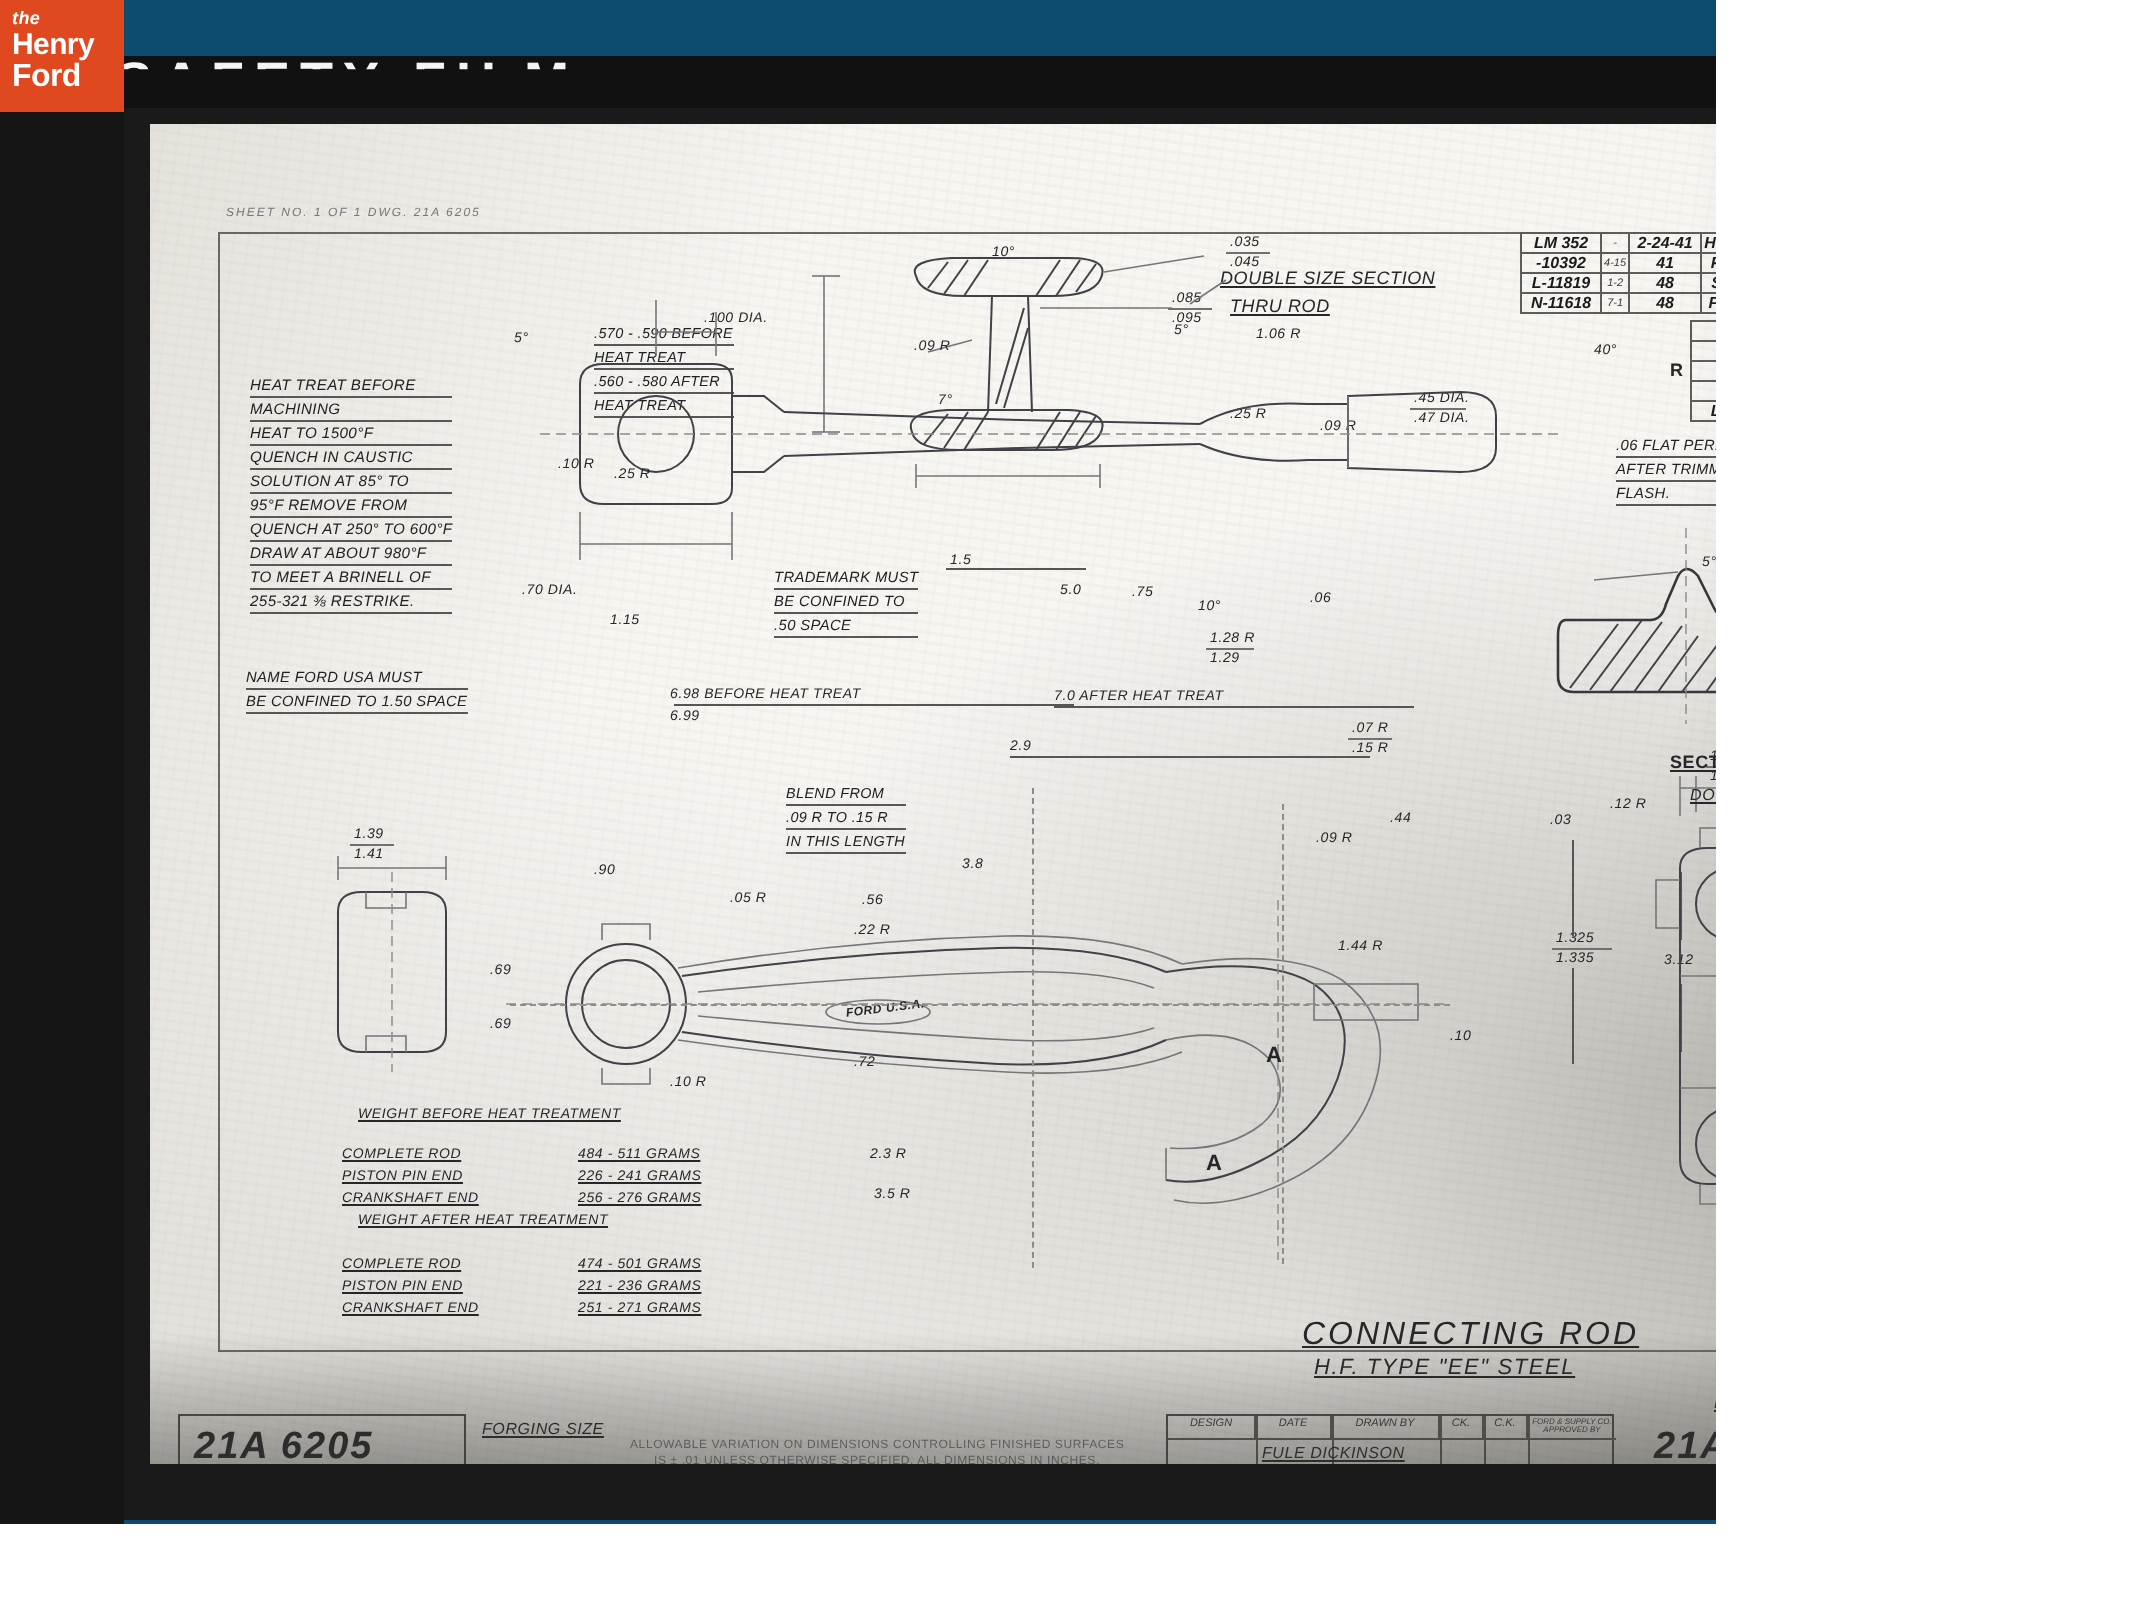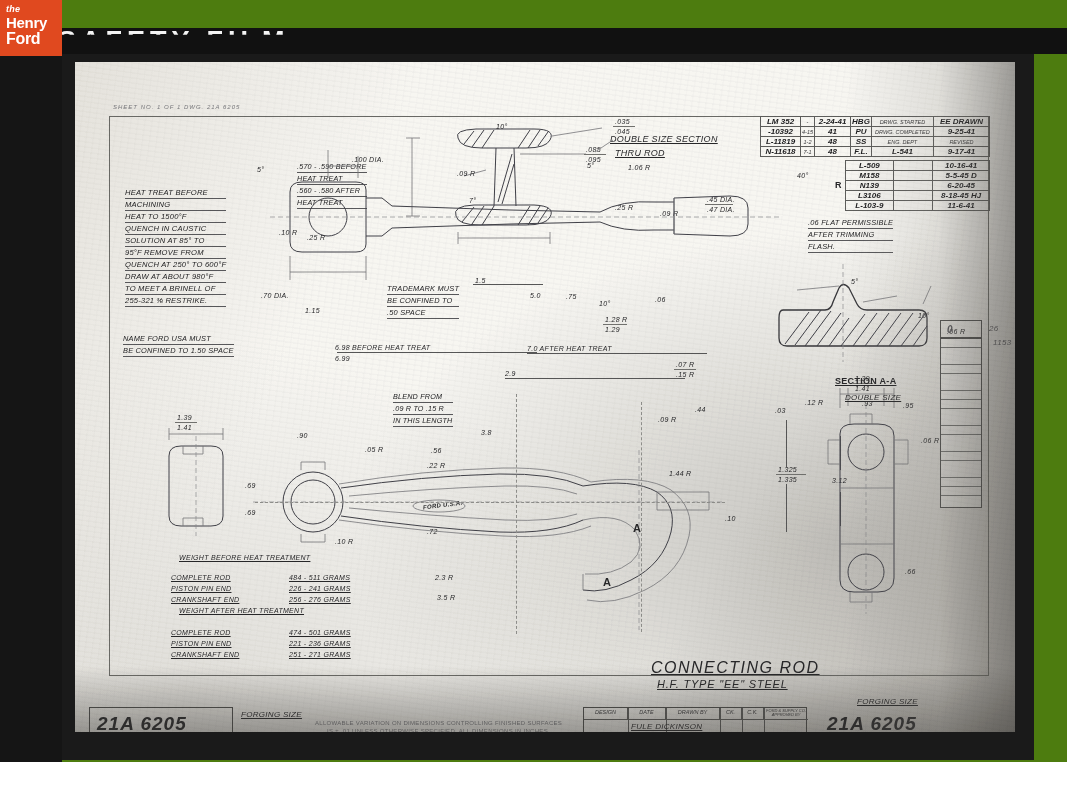--- a/index.html
+++ b/index.html
@@ -3,22 +3,22 @@
 <meta charset="utf-8">
 <style>
   * { box-sizing: border-box; }
   html, body {
     margin: 0; padding: 0;
     background: #ffffff;
     font-family: "Liberation Sans", sans-serif;
   }
   #page {
     position: relative;
-    width: 1067px; height: 800px;
-    background: #4d7c0f;
+    width: 858px; height: 800px;
+    background: #0c4a6e;
     overflow: hidden;
   }
 
   
   #hf-logo {
     position: absolute; left: 0; top: 0;
     width: 62px; height: 56px;
     background: #e0491f;
     color: #fff;
     z-index: 40;

